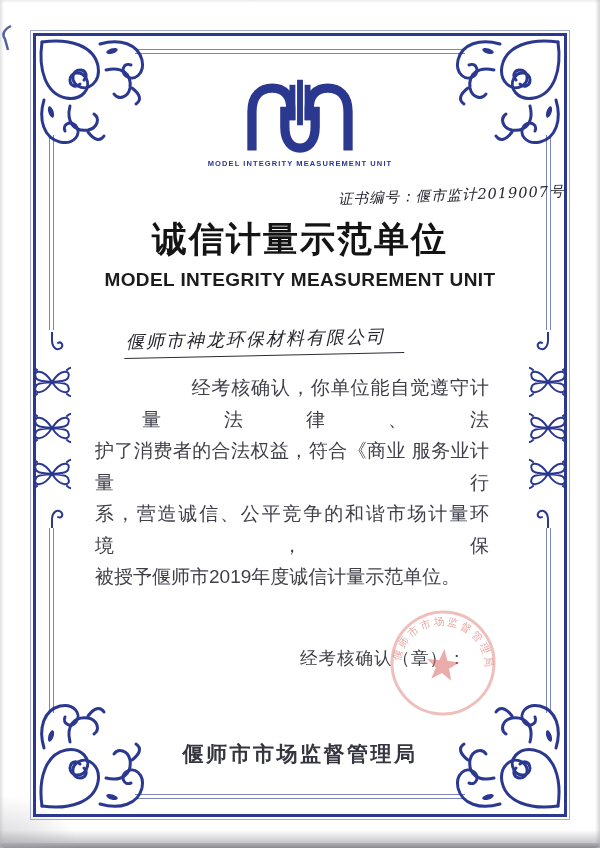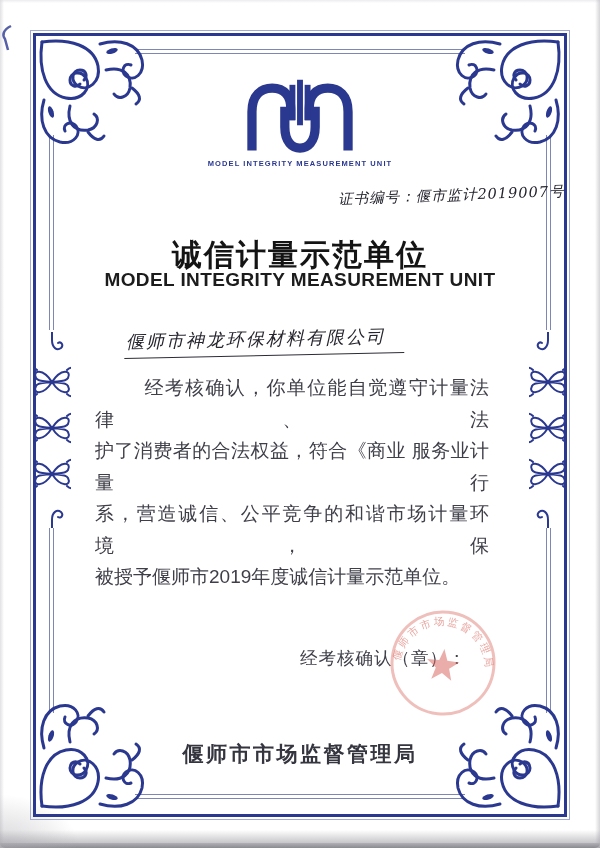--- a/index.html
+++ b/index.html
@@ -46,33 +46,33 @@
   
   .logo-svg{left:241px;top:76px;width:118px;height:80px;}
   .logo-caption{left:0;top:159px;width:100%;text-align:center;
     font-size:7.5px;font-weight:bold;letter-spacing:1.1px;color:#2a3890;}
 
   .cert-no{left:338px;top:186px;font-family:"DejaVu Serif","Liberation Serif",serif;
     font-style:italic;font-size:14.5px;color:#23232d;transform:rotate(-2deg);letter-spacing:1px;white-space:nowrap;}
 
   .title-zh{left:0;top:216px;width:100%;text-align:center;
     font-family:Liberation Mono, monospace;
-    font-size:30px;font-weight:bold;letter-spacing:2px;color:#141414;margin-top:19px;}
+    font-size:35px;font-weight:bold;letter-spacing:2px;color:#141414;}
   .title-en{left:0;top:269px;width:100%;text-align:center;
     font-size:19px;font-weight:bold;letter-spacing:.4px;color:#1c1c1c;}
 
   .company-wrap{left:124px;top:327px;transform:rotate(-1.2deg);}
   .company{display:inline-block;min-width:272px;padding:0 6px 4px 2px;
     border-bottom:1.6px solid #2c2c34;
     font-family:"DejaVu Serif","Liberation Serif",serif;font-style:italic;
     font-size:18px;letter-spacing:2px;color:#26262e;white-space:nowrap;}
 
   .body-text{left:95px;top:372px;width:394px;font-size:19px;line-height:31.5px;color:#3f3f49;}
   .body-line{text-align:justify;text-align-last:justify;}
-  .body-line:first-child{text-indent:2.6em;}
+  .body-line:first-child{text-indent:2.6em;margin-left:47px;}
   .body-line:last-child{text-align-last:left;}
 
   .issuer-label{left:300px;top:646px;font-size:17.5px;letter-spacing:1px;color:#3f3f49;white-space:nowrap;}
   .seal{left:384px;top:604px;width:118px;height:118px;transform:rotate(6deg);}
 
   .org-name{left:0;top:740px;width:100%;text-align:center;
     font-size:21px;font-weight:bold;letter-spacing:2.5px;color:#35353f;}
 
   .pen-mark{left:0;top:24px;width:14px;height:28px;}
 </style>

